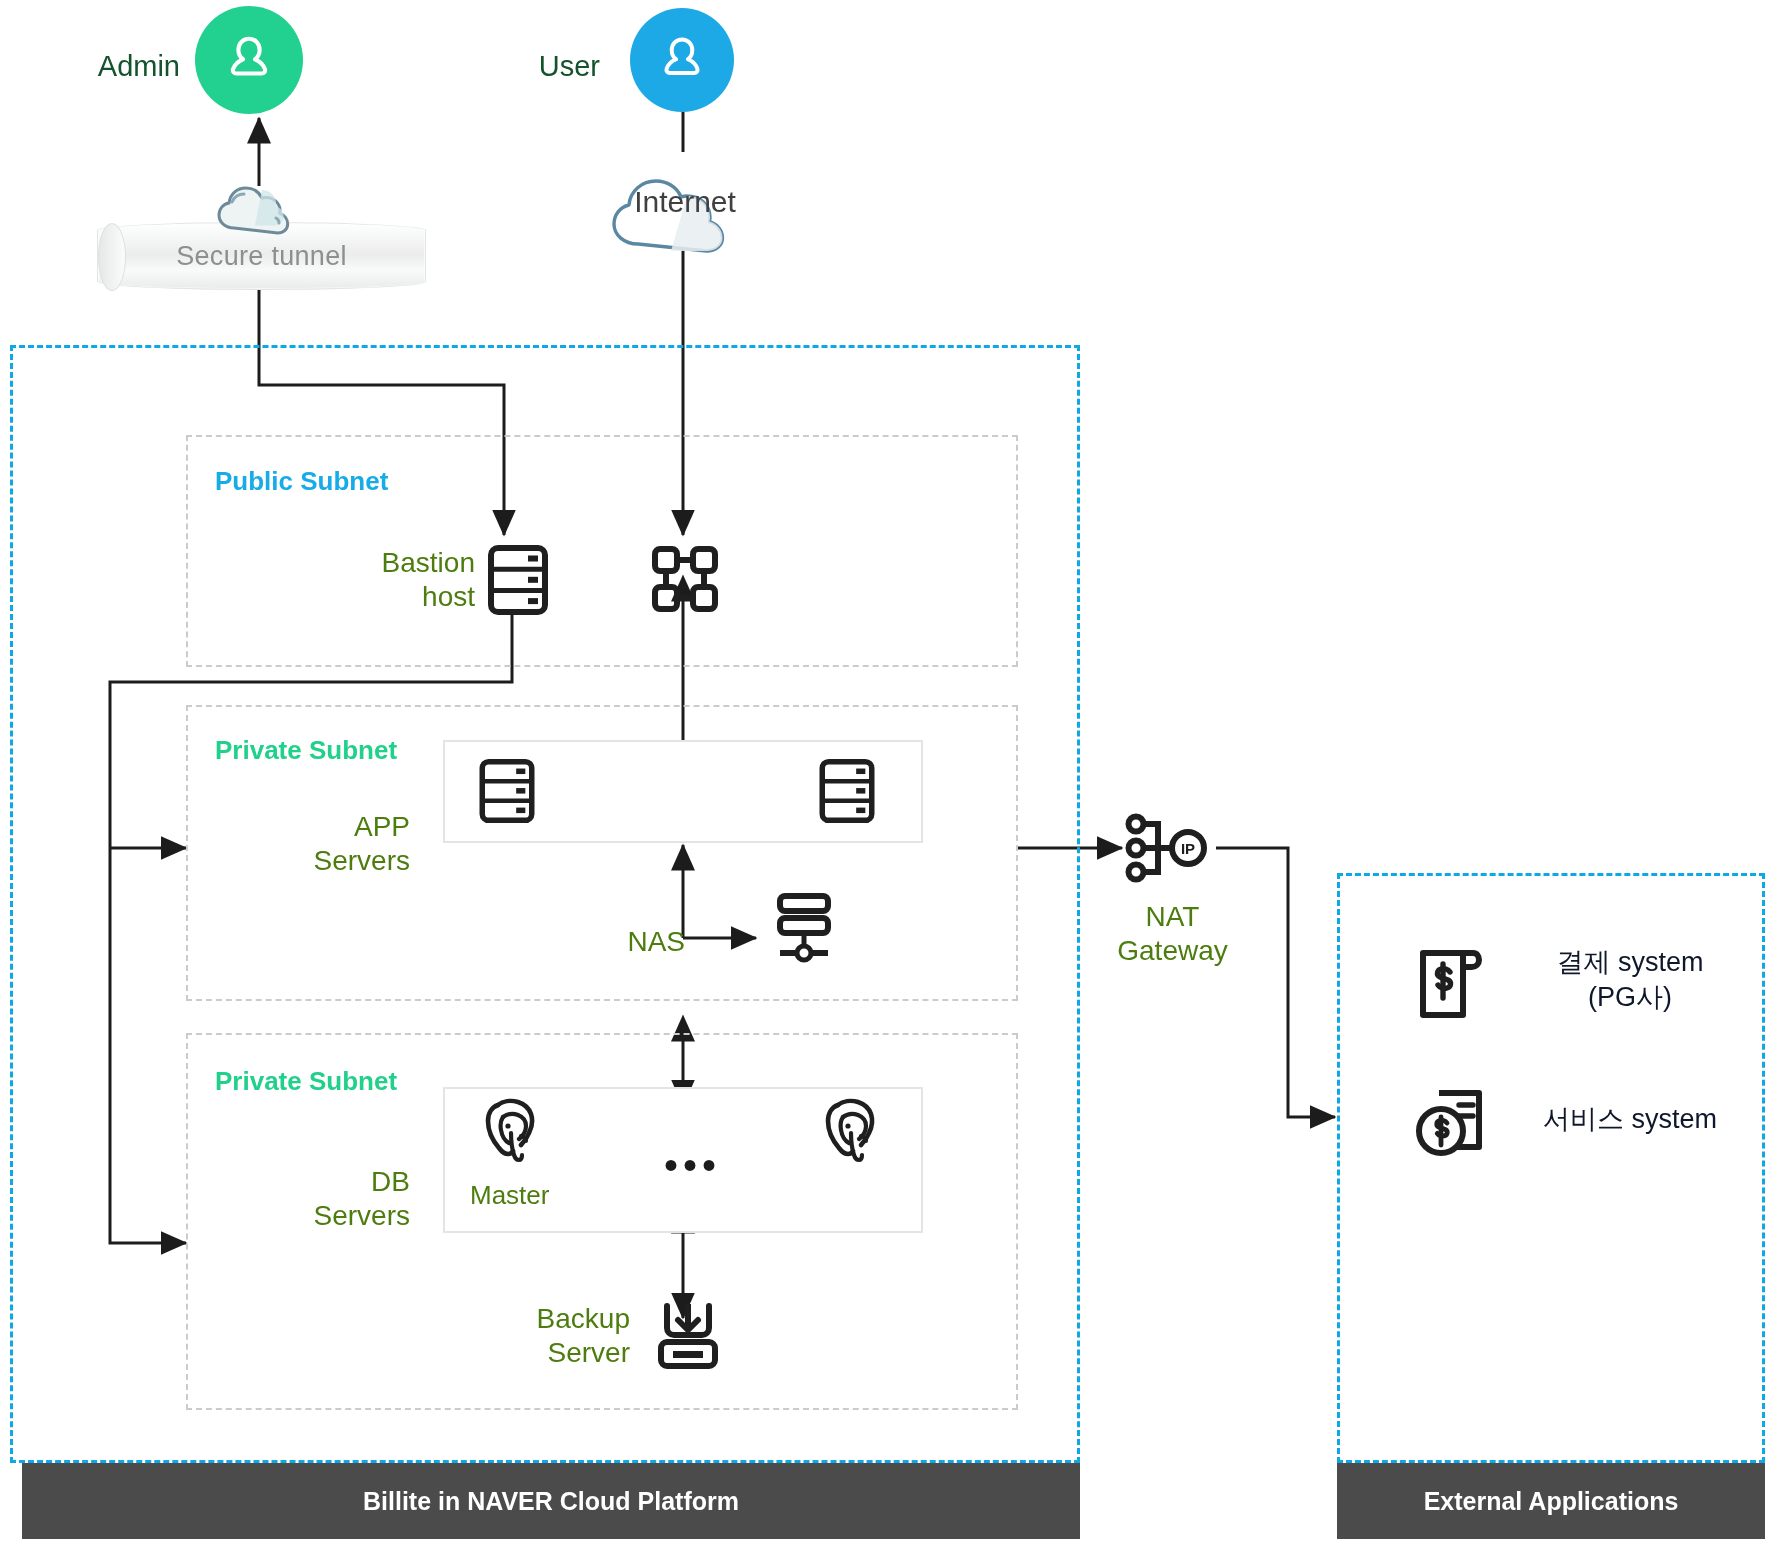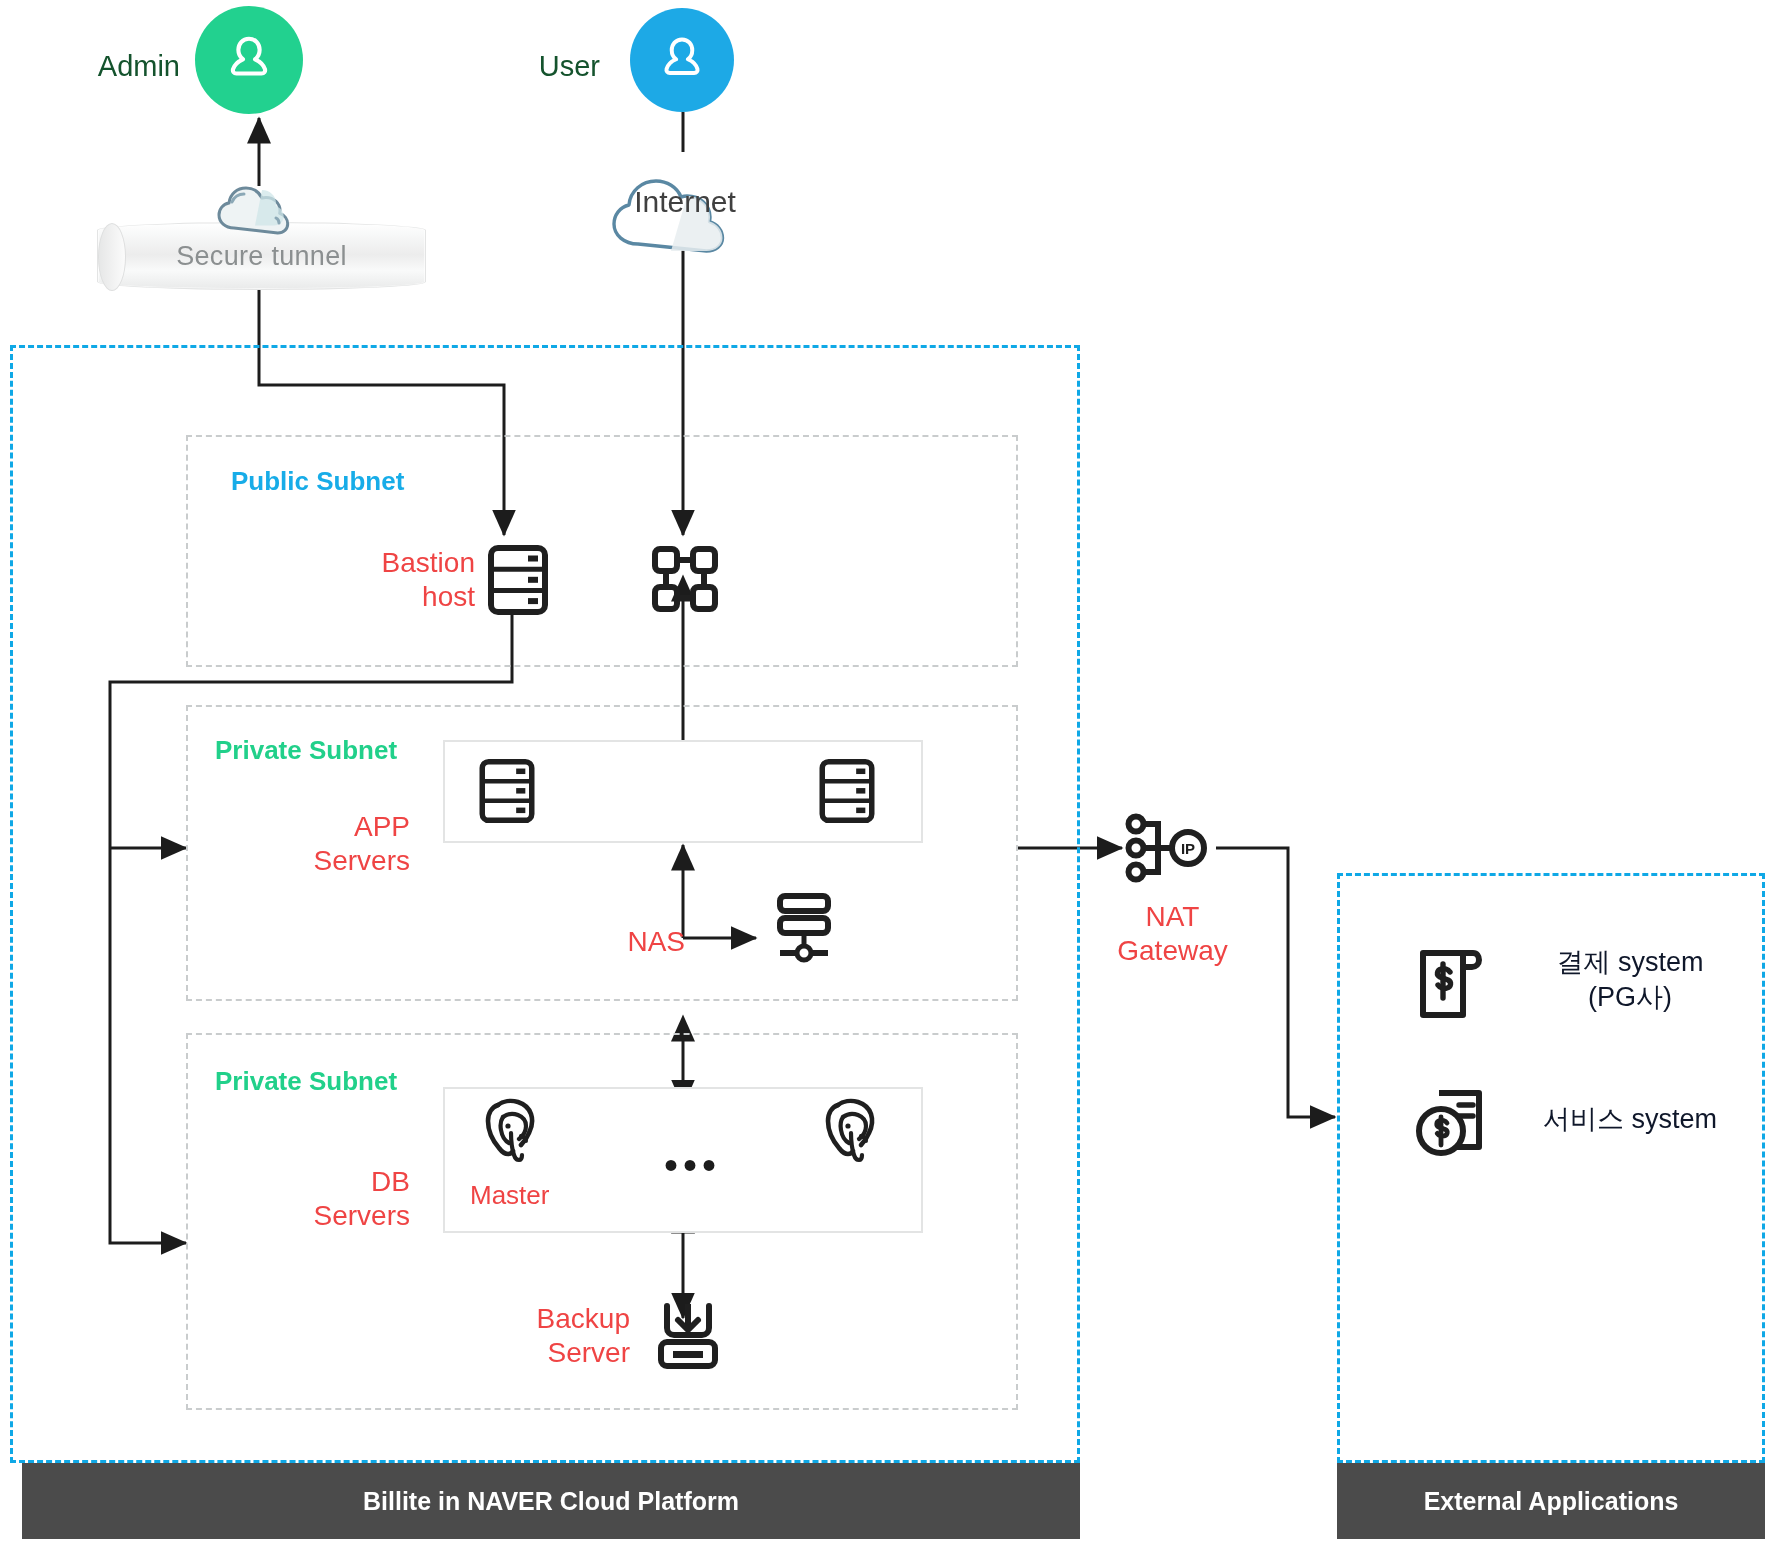--- a/index.html
+++ b/index.html
@@ -34,21 +34,21 @@
   .title-private{color:#21d08a;}
 
   .inner-box{position:absolute;border:2px solid #e3e4e4;box-sizing:border-box;background:#fff;}
 
   
   .vpc{position:absolute;border:3px dashed #0fa8e6;box-sizing:border-box;}
   .footer-bar{position:absolute;background:#4b4b4b;display:flex;align-items:center;justify-content:center;}
   .footer-text{color:#ffffff;font-size:25px;font-weight:bold;white-space:nowrap;}
 
   
-  .node-label{position:absolute;font-size:28px;color:#ef4444;line-height:1.22;white-space:pre-line;}
+  .node-label{position:absolute;font-size:28px;color:#4d7c0f;line-height:1.22;white-space:pre-line;}
   .lbl-right{text-align:right;}
   .lbl-left{text-align:left;}
   .lbl-center{text-align:center;}
   .ext-label{position:absolute;font-size:27px;color:#0f172a;line-height:1.3;white-space:pre-line;text-align:center;}
 
   .icon{position:absolute;}
   .dots{position:absolute;font-size:40px;letter-spacing:5px;color:#1c1c1c;line-height:1;}
 </style>
 </head>
 <body>
@@ -124,21 +124,21 @@
     <path d="M89 48c13 0 23 9 23 21 0 1.6-.2 3-.5 4.6 8 2.4 13 9 13 16.4 0 7.6-7 13-16 13H73z" fill="#e7edf0" opacity=".85"></path>
   </svg>
   <div class="cloud-text" style="left:620px;top:185px;width:130px;text-align:center;">Internet</div>
 
   <div class="vpc" style="left:10px;top:345px;width:1070px;height:1118px;"></div>
   <div class="footer-bar" style="left:22px;top:1463px;width:1058px;height:76px;">
     <span class="footer-text">Billite in NAVER Cloud Platform</span>
   </div>
 
   <div class="subnet" style="left:186px;top:435px;width:832px;height:232px;"></div>
-  <div class="subnet-title title-public" style="left:215px;top:466px;margin-left:16px;">Public Subnet</div>
+  <div class="subnet-title title-public" style="left:215px;top:466px;">Public Subnet</div>
 
   <div class="node-label lbl-right" style="left:300px;top:546px;width:175px;">Bastion
 host</div>
   <svg class="icon" style="left:487px;top:544px;width:62px;height:72px;" viewBox="0 0 62 72">
     <rect x="4" y="4" width="54" height="64" rx="7" fill="none" stroke="#1f1f1f" stroke-width="6"></rect>
     <line x1="7" y1="25.3" x2="55" y2="25.3" stroke="#1f1f1f" stroke-width="5"></line>
     <line x1="7" y1="46.6" x2="55" y2="46.6" stroke="#1f1f1f" stroke-width="5"></line>
     <rect x="41" y="11.5" width="10" height="6" fill="#1f1f1f"></rect>
     <rect x="41" y="32.8" width="10" height="6" fill="#1f1f1f"></rect>
     <rect x="41" y="54.1" width="10" height="6" fill="#1f1f1f"></rect>

